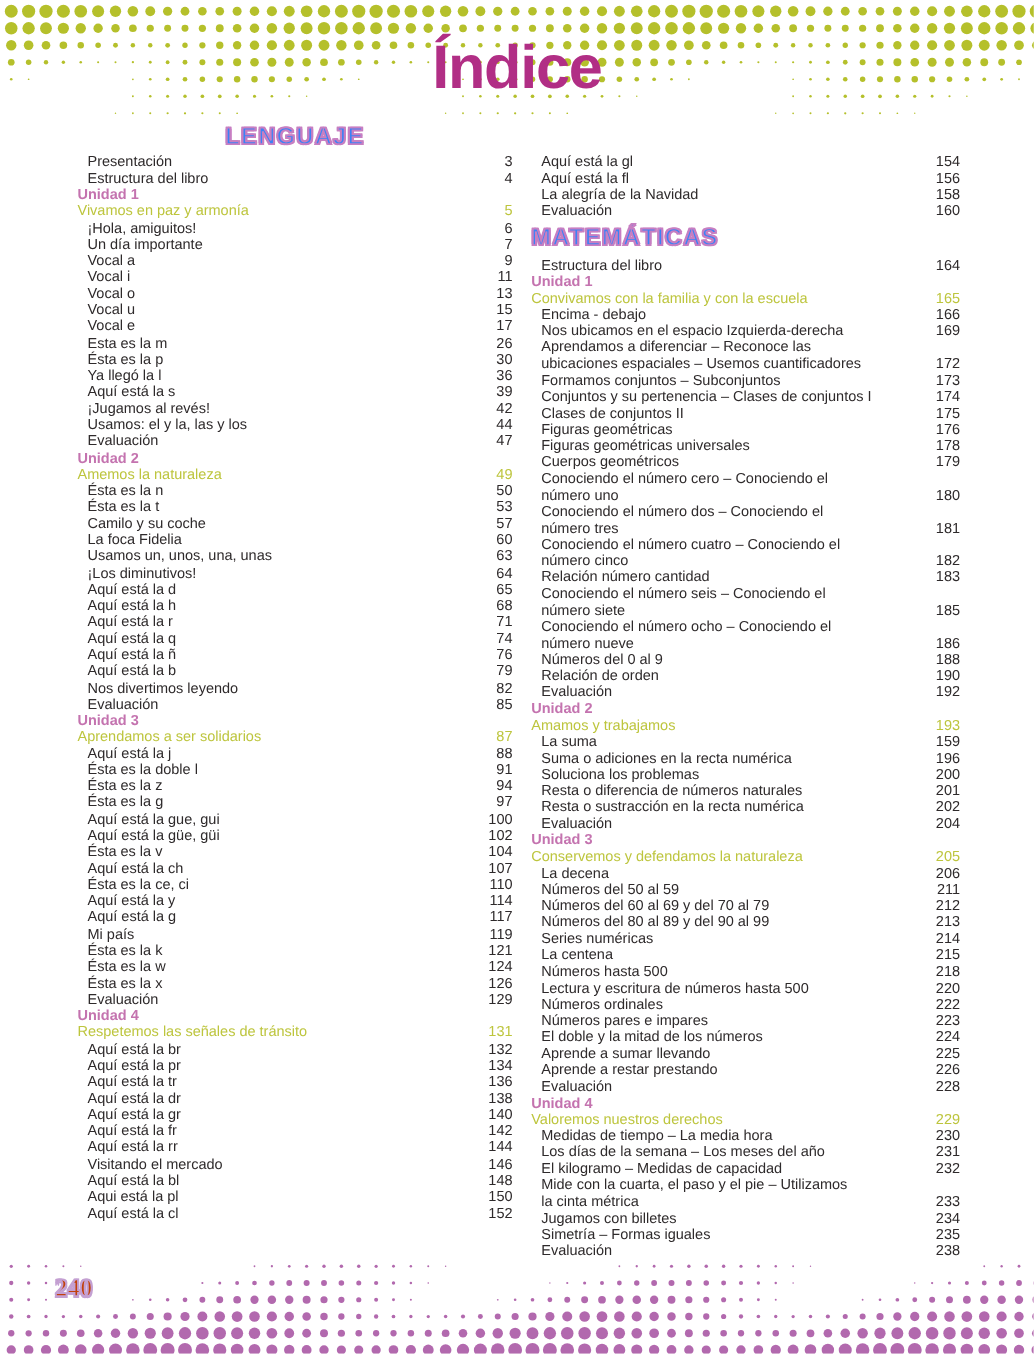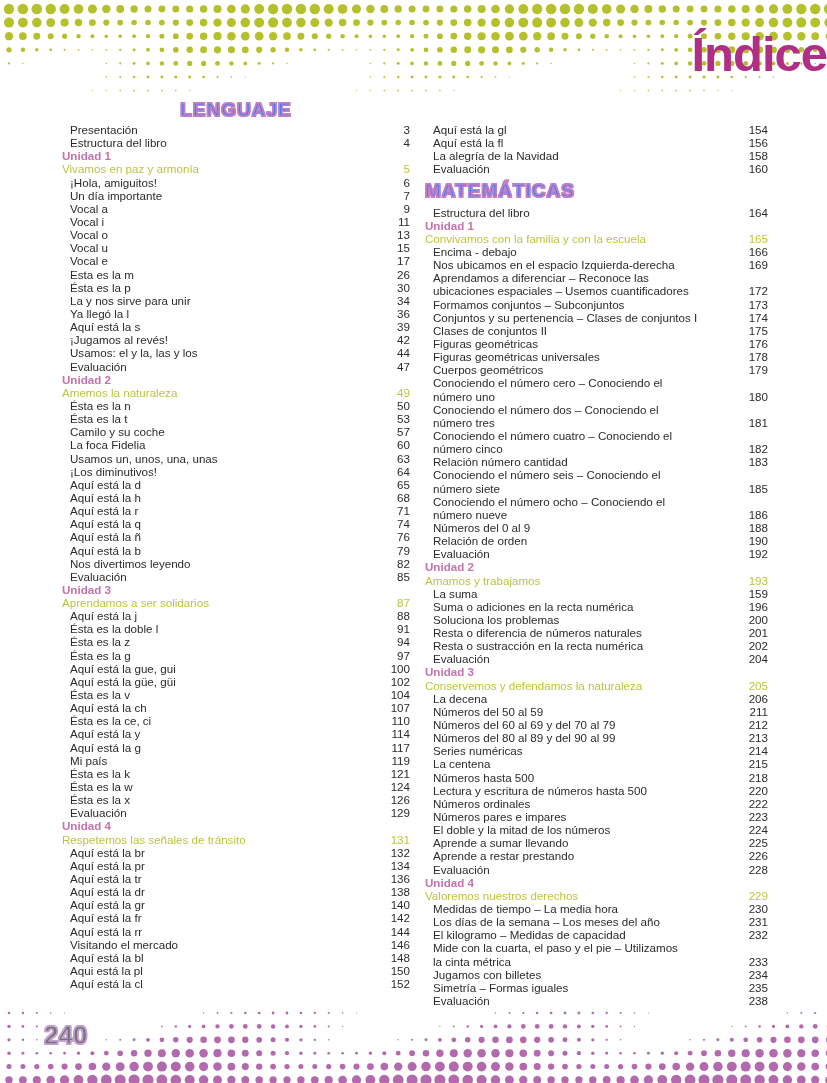--- a/index.html
+++ b/index.html
@@ -6,21 +6,21 @@
   body{font-family:"Liberation Sans",sans-serif;background:#ffffff;}
   #page{position:relative;width:827px;height:1083px;background:#ffffff;overflow:hidden;margin:0 auto;}
 
   
   #dots-top{position:absolute;left:0;top:0;width:827px;height:110px;z-index:1;}
   #dots-bottom{position:absolute;left:0;bottom:0;width:827px;height:74px;z-index:1;}
 
   
   .main-title{
     position:absolute;left:0;right:0;top:26px;z-index:2;
-    text-align:right;font-size:49px;font-weight:bold;letter-spacing:-1px;
+    text-align:center;font-size:49px;font-weight:bold;letter-spacing:-1px;
     color:var(--title-magenta);
   }
 
   
   .bubble{
     font-weight:bold;letter-spacing:1px;color:#3b82f6;
     -webkit-text-stroke:1.4px var(--bubble-outline);
     text-shadow:
       1px 1px 0 var(--bubble-outline),
      -1px 1px 0 var(--bubble-outline),
@@ -41,28 +41,29 @@
   .row .lbl{overflow:visible;}
   .row.entry .lbl,.row.wrap .lbl{padding-left:8px;}
   .row.unit{color:var(--unit-pink);font-weight:bold;}
   .row.section{color:var(--section-olive);text-align:right;}
   .row.heading{height:30px;align-items:center;justify-content:flex-start;}
   .row.heading .bubble{font-size:19px;}
 
   
   #page-number{
     position:absolute;left:44px;top:1020px;z-index:3;
-    font-size:26px;font-weight:bold;color:#737373;
+    font-size:20px;font-weight:bold;color:#c2410c;
     -webkit-text-stroke:1.3px var(--pagenum-outline);
     text-shadow:
       1px 1px 0 var(--pagenum-outline),
      -1px 1px 0 var(--pagenum-outline),
       1px -1px 0 var(--pagenum-outline),
      -1px -1px 0 var(--pagenum-outline),
       0 0 4px #ffffff;
+    font-family: Liberation Serif, serif;
   }
 </style>
 </head>
 <body>
 
 <div id="page">
   <svg id="dots-top">
       <circle cx="9" cy="9" r="5.15" fill="#b5c02b"></circle>
       <circle cx="22.9" cy="9" r="5.27" fill="#b5c02b"></circle>
       <circle cx="36.8" cy="9" r="5.30" fill="#b5c02b"></circle>
@@ -761,24 +762,20 @@
       </div>
       <div class="row entry">
         <span class="lbl">Esta es la m</span>
         <span class="pg">26</span>
       </div>
       <div class="row entry">
         <span class="lbl">Ésta es la p</span>
         <span class="pg">30</span>
       </div>
       <div class="row entry">
-        <span class="lbl">La y nos sirve para unir</span>
-        <span class="pg">34</span>
-      </div>
-      <div class="row entry">
         <span class="lbl">Ya llegó la l</span>
         <span class="pg">36</span>
       </div>
       <div class="row entry">
         <span class="lbl">Aquí está la s</span>
         <span class="pg">39</span>
       </div>
       <div class="row entry">
         <span class="lbl">¡Jugamos al revés!</span>
         <span class="pg">42</span>

